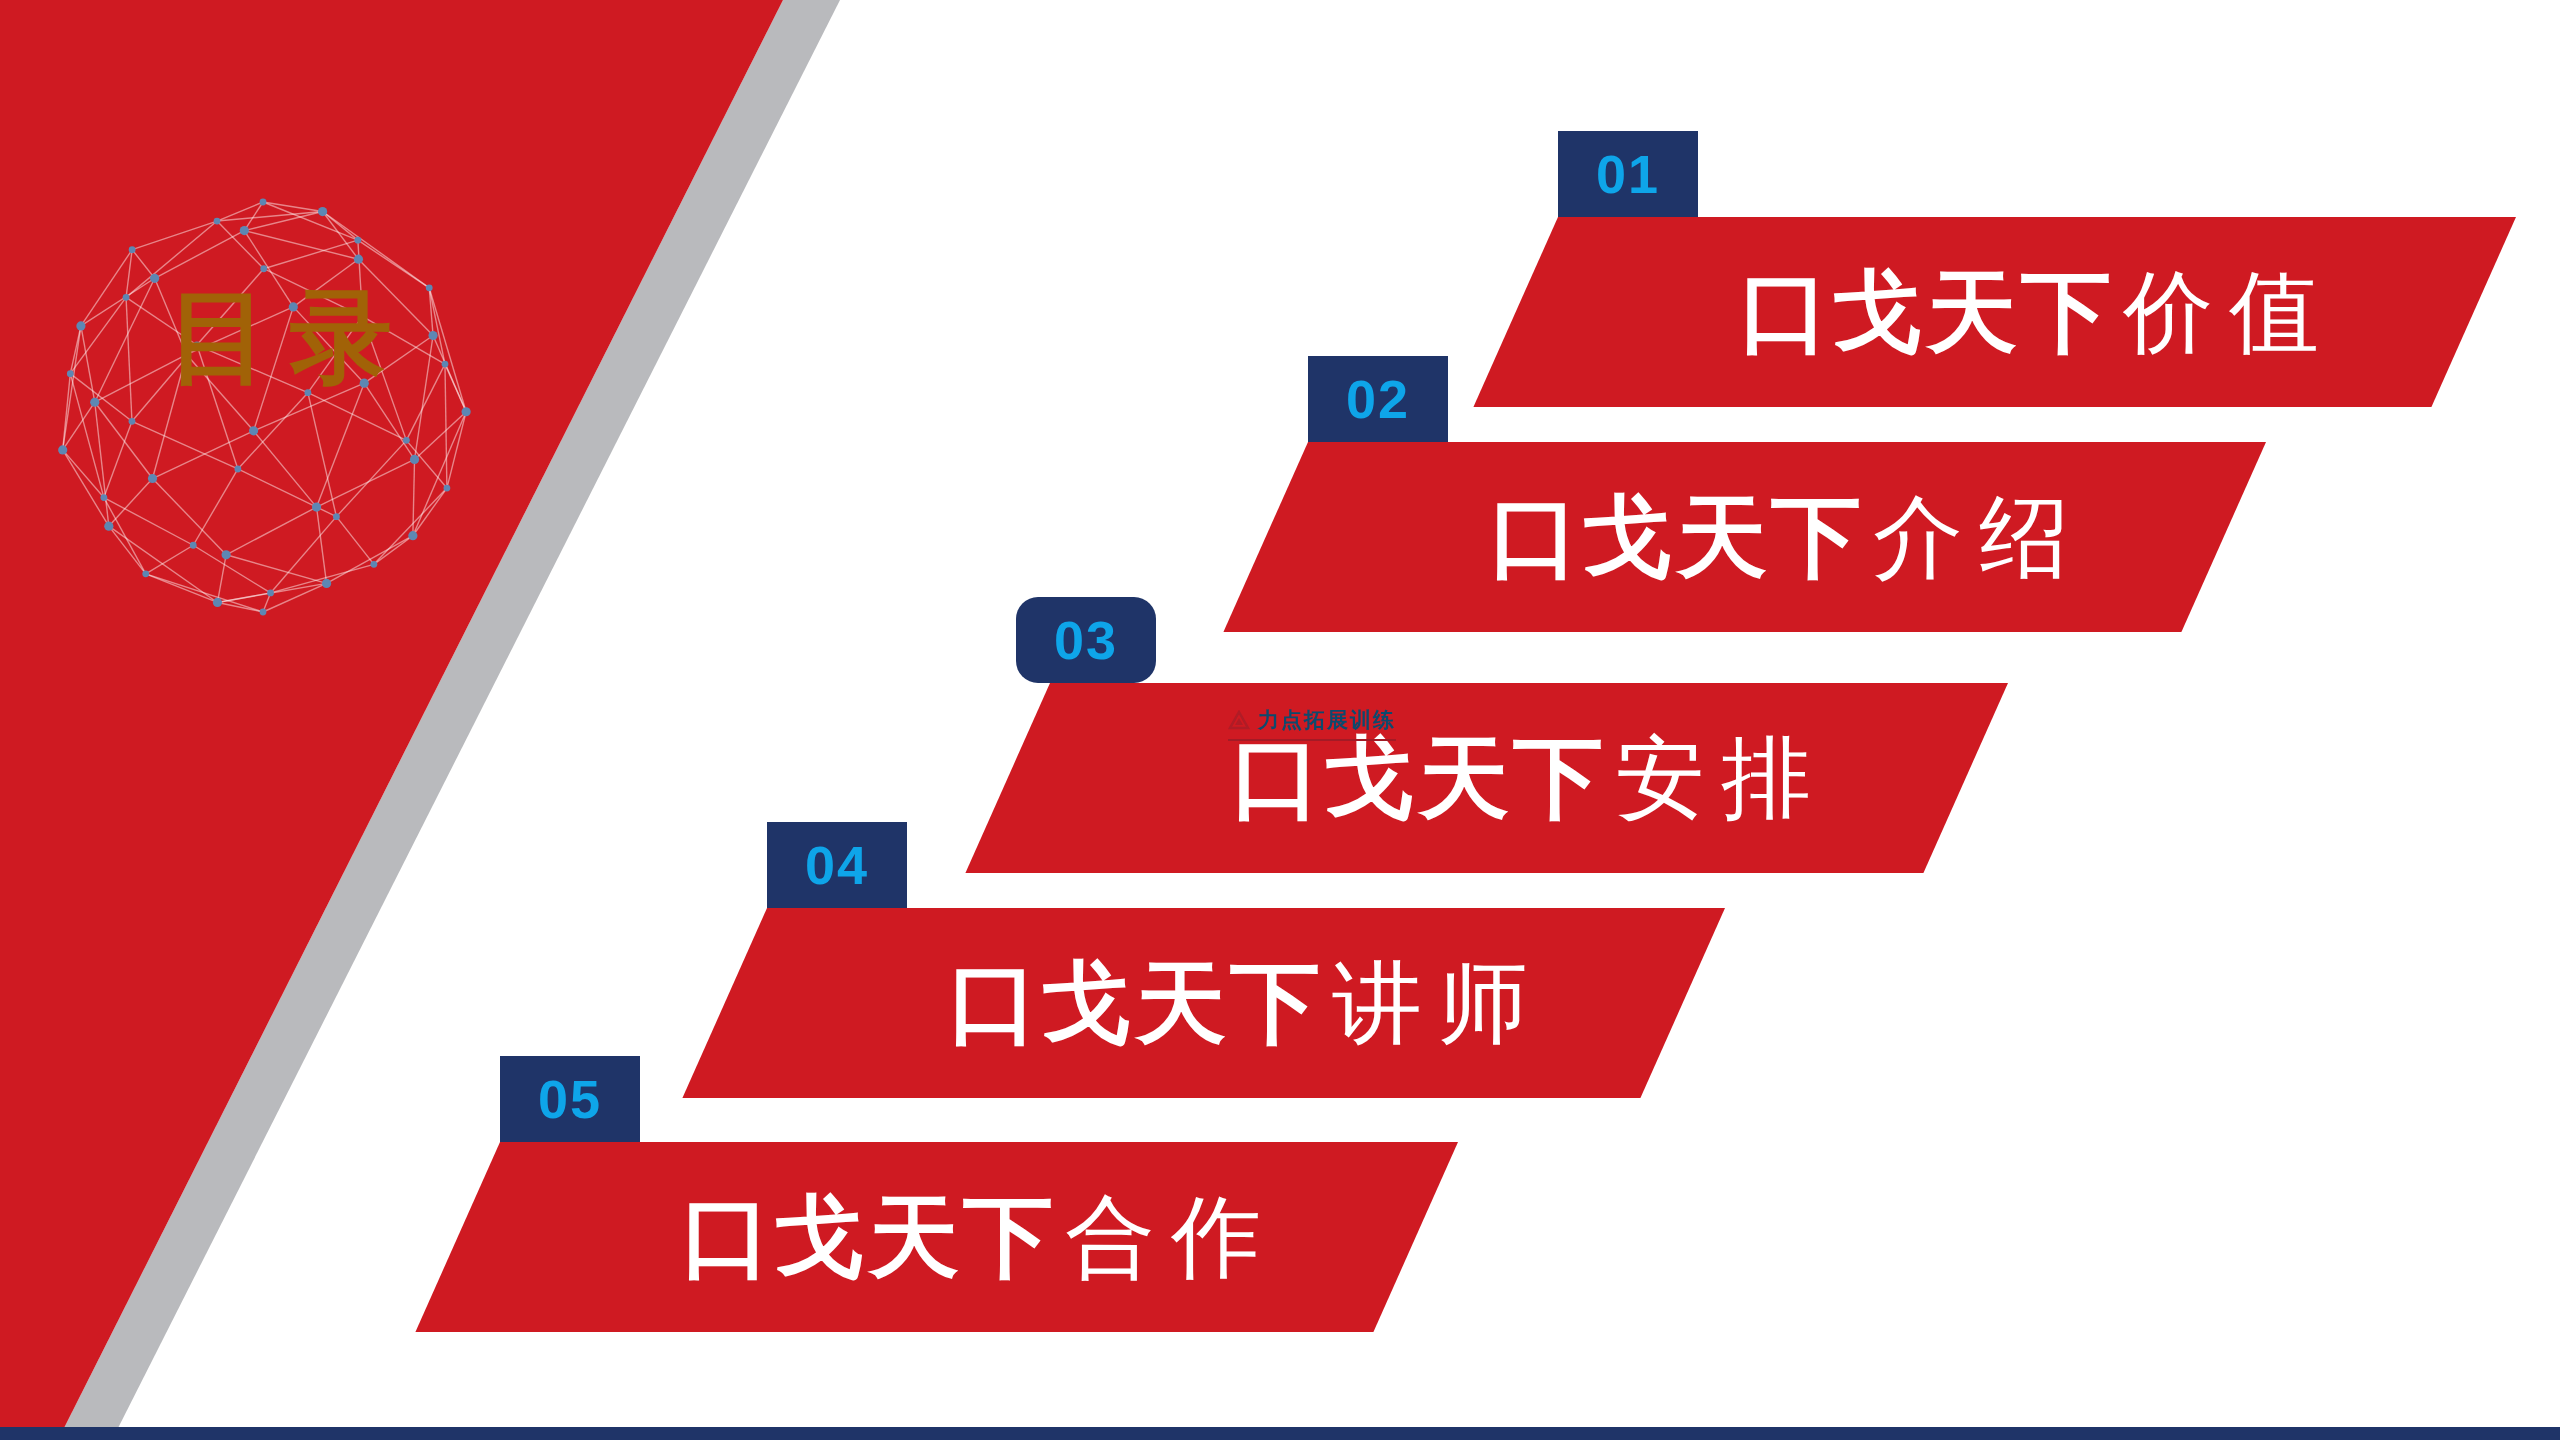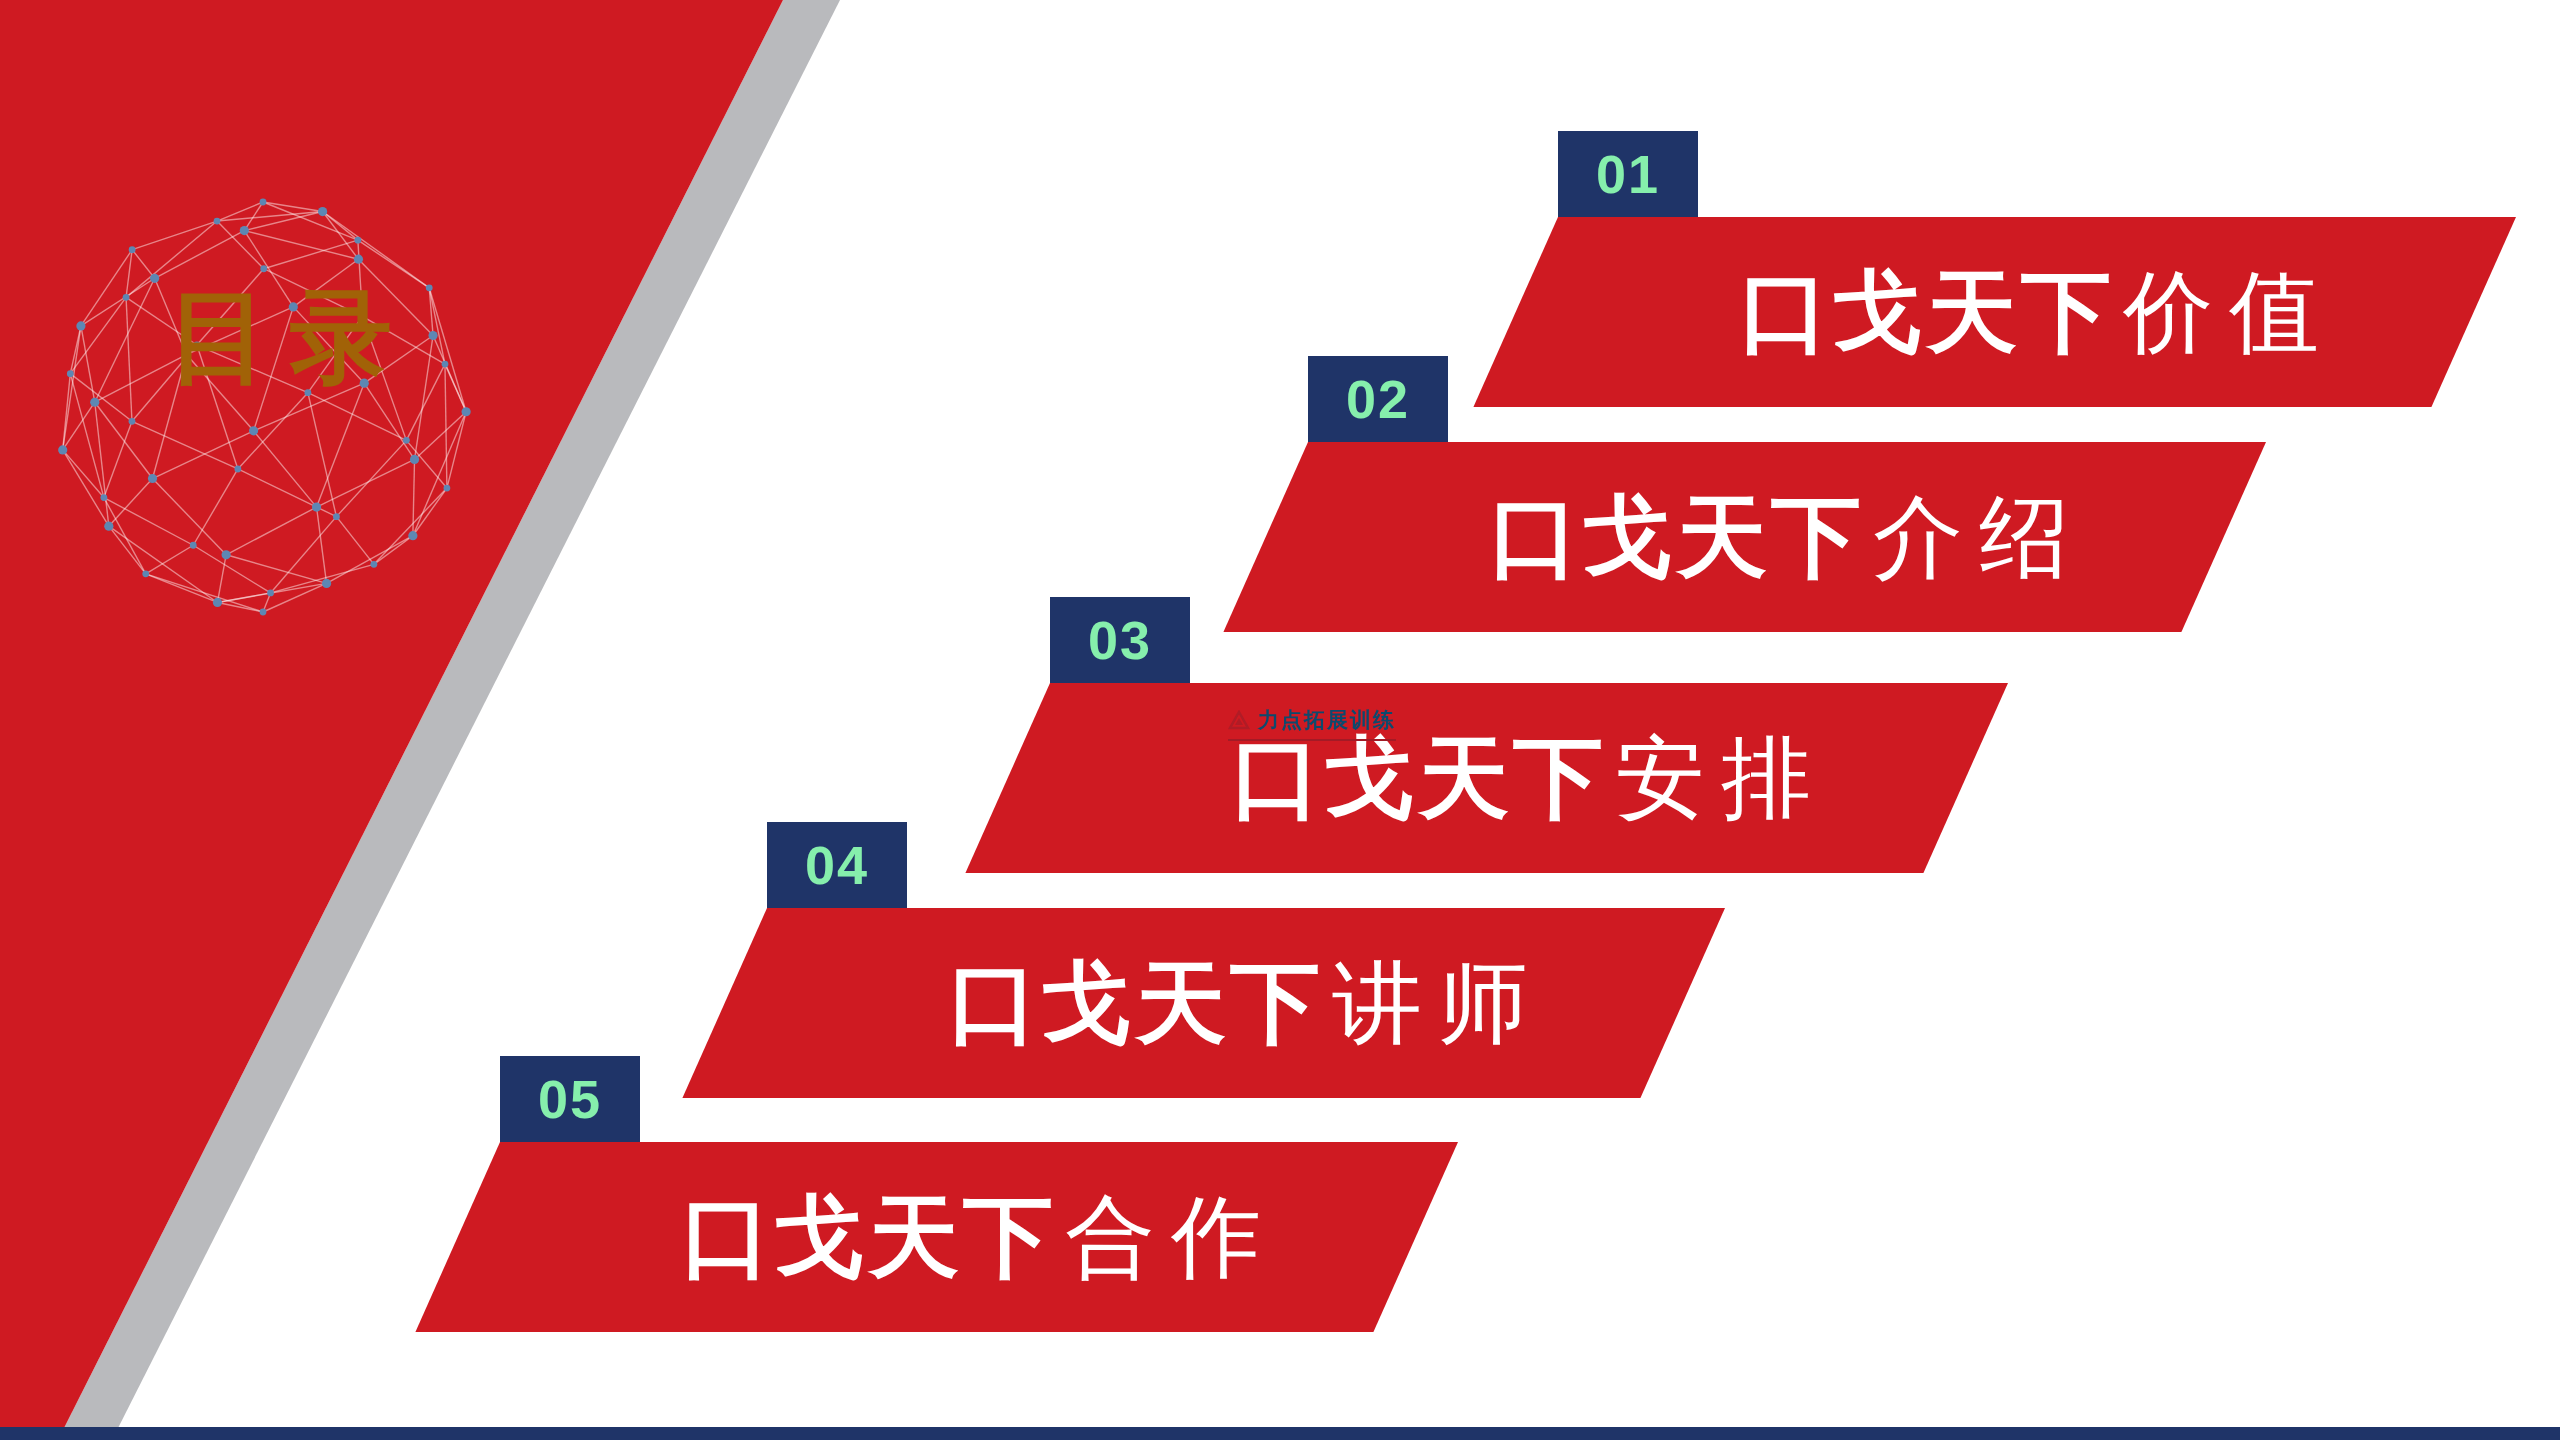--- a/index.html
+++ b/index.html
@@ -85,36 +85,36 @@
     font-family: "DejaVu Serif", serif;
     letter-spacing: 16px;
     margin-left: 8px;
   }
 
   .badge {
     position: absolute;
     width: 140px;
     height: 86px;
     background: var(--navy, #1f3468);
-    color: #86efac;
+    color: #0ea5e9;
     display: flex;
     align-items: center;
     justify-content: center;
     font-size: 54px;
     font-weight: bold;
     letter-spacing: 2px;
   }
 
   
   #item1 .band  { left: 1558px; top: 217px; }
   #item1 .badge { left: 1558px; top: 131px; }
   #item2 .band  { left: 1308px; top: 442px; }
   #item2 .badge { left: 1308px; top: 356px; }
   #item3 .band  { left: 1050px; top: 683px; }
-  #item3 .badge { left: 1050px; top: 597px; }
+  #item3 .badge { left: 1016px; top: 597px; border-radius: 22px; }
   #item4 .band  { left: 767px;  top: 908px; }
   #item4 .badge { left: 767px;  top: 822px; }
   #item5 .band  { left: 500px;  top: 1142px; }
   #item5 .badge { left: 500px;  top: 1056px; }
 
   .watermark {
     position: absolute;
     left: 1228px;
     top: 706px;
     display: flex;

